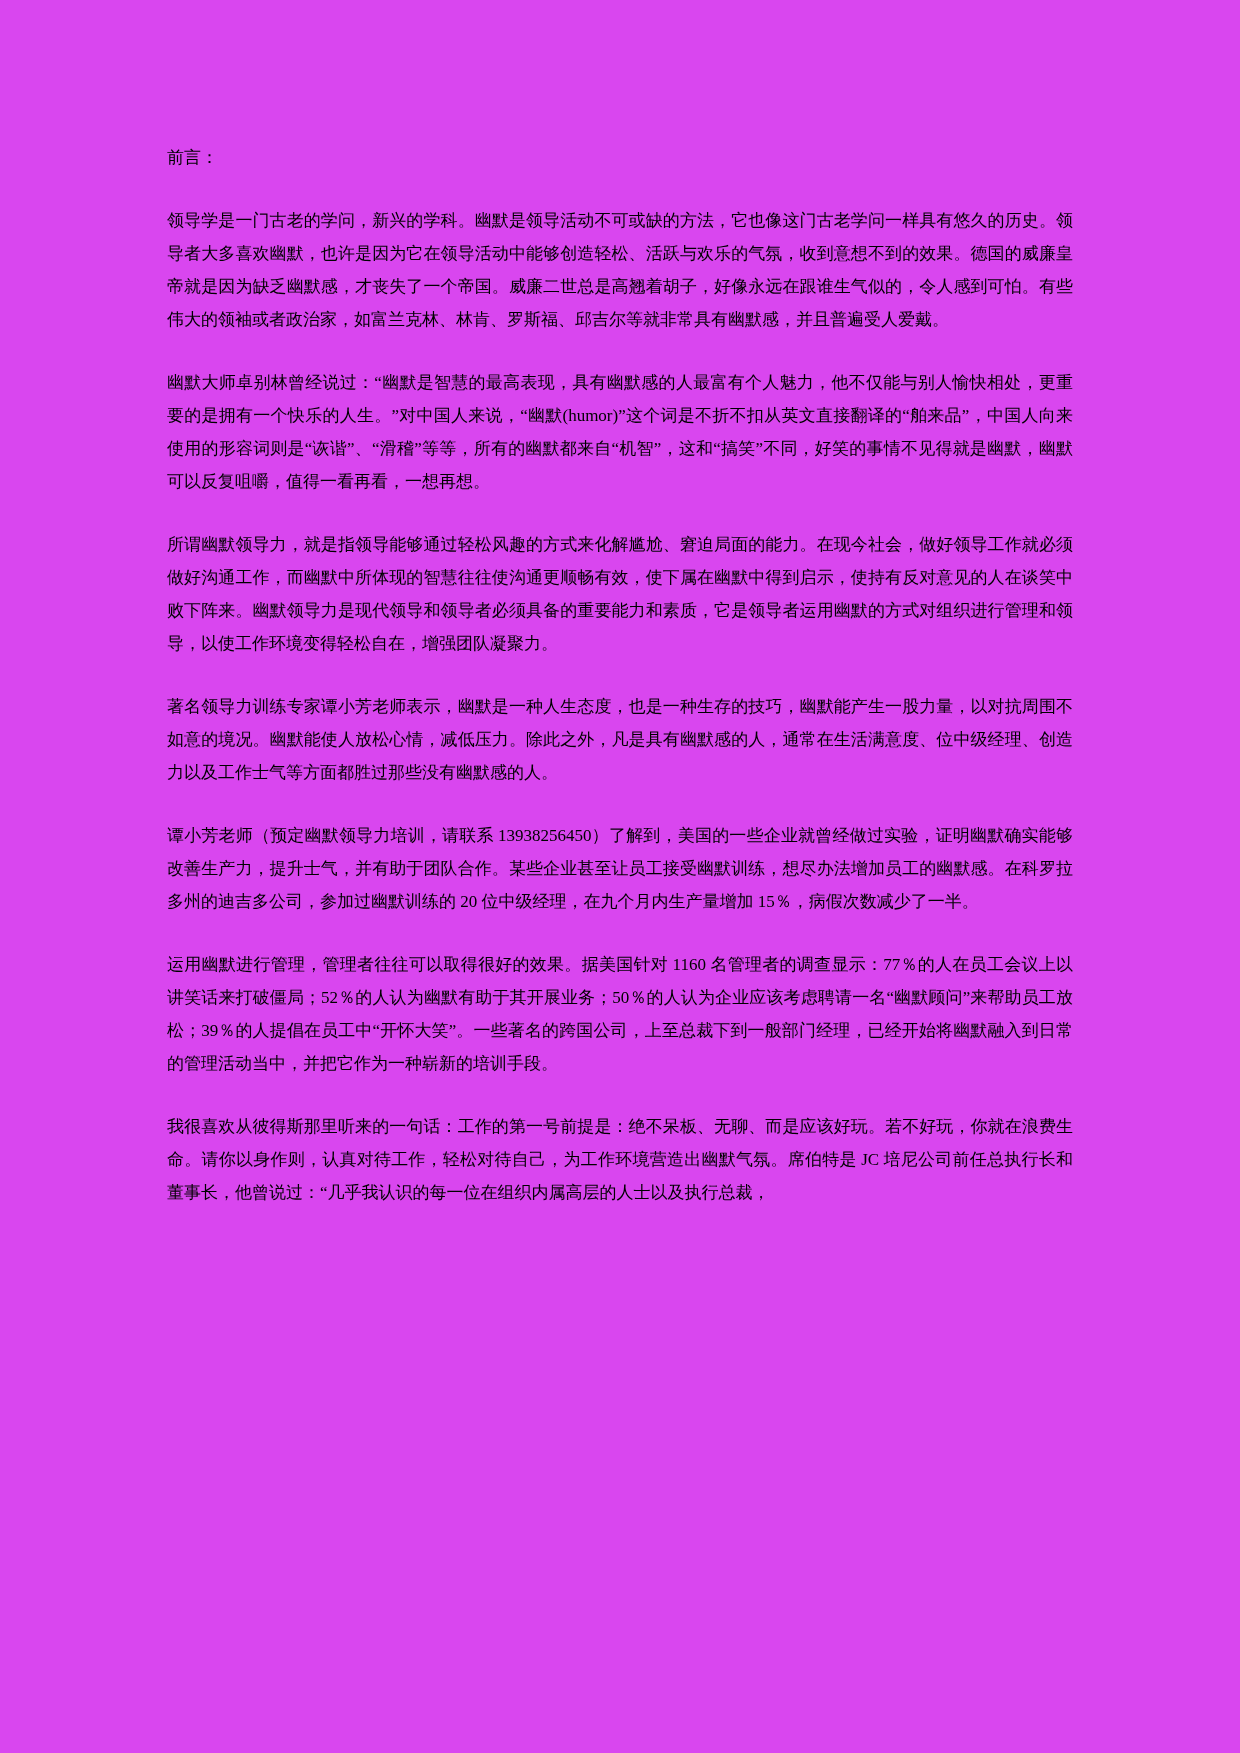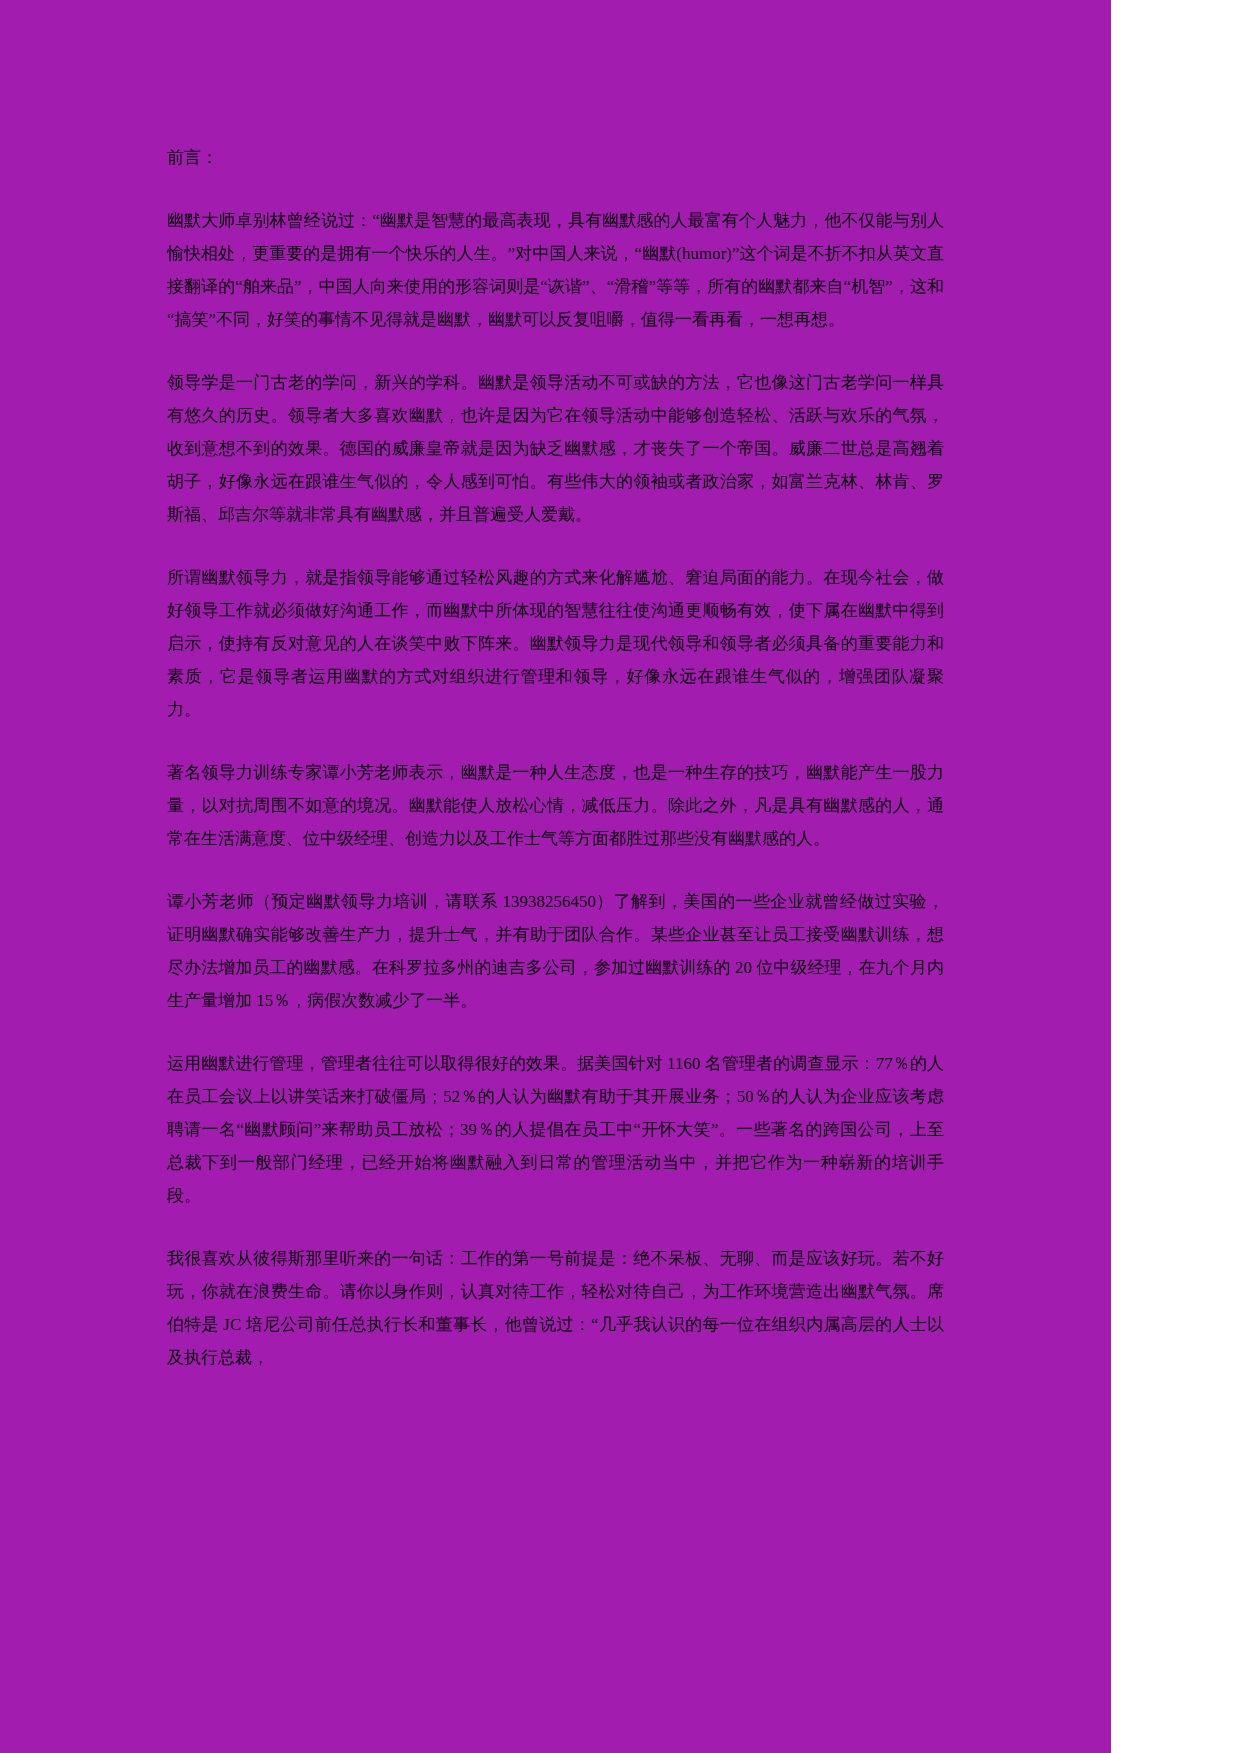--- a/index.html
+++ b/index.html
@@ -1,24 +1,24 @@
 <!DOCTYPE html>
 <html lang="zh"><head>
 <meta charset="utf-8">
 <style>
   html, body {
     margin: 0;
     padding: 0;
     background: #ffffff;
   }
   .page {
-    width: 1111px;
+    width: 1240px;
     min-height: 1753px;
     box-sizing: border-box;
-    background: #a21caf;
+    background: #d946ef;
     color: #000000;
     padding: 141px 167px 80px 167px;
     font-family: "Liberation Serif", "DejaVu Serif", serif;
     font-size: 17px;
     line-height: 33px;
     text-align: justify;
     text-justify: inter-ideograph;
     overflow: hidden;
   }
   .page p {
@@ -27,20 +27,20 @@
   }
   .page p:last-child {
     margin-bottom: 16px;
   }
 </style>
 </head>
 <body>
 
 <div class="page">
   <p>前言：</p>
+  <p>领导学是一门古老的学问，新兴的学科。幽默是领导活动不可或缺的方法，它也像这门古老学问一样具有悠久的历史。领导者大多喜欢幽默，也许是因为它在领导活动中能够创造轻松、活跃与欢乐的气氛，收到意想不到的效果。德国的威廉皇帝就是因为缺乏幽默感，才丧失了一个帝国。威廉二世总是高翘着胡子，好像永远在跟谁生气似的，令人感到可怕。有些伟大的领袖或者政治家，如富兰克林、林肯、罗斯福、邱吉尔等就非常具有幽默感，并且普遍受人爱戴。</p>
   <p>幽默大师卓别林曾经说过：“幽默是智慧的最高表现，具有幽默感的人最富有个人魅力，他不仅能与别人愉快相处，更重要的是拥有一个快乐的人生。”对中国人来说，“幽默(humor)”这个词是不折不扣从英文直接翻译的“舶来品”，中国人向来使用的形容词则是“诙谐”、“滑稽”等等，所有的幽默都来自“机智”，这和“搞笑”不同，好笑的事情不见得就是幽默，幽默可以反复咀嚼，值得一看再看，一想再想。</p>
-  <p>领导学是一门古老的学问，新兴的学科。幽默是领导活动不可或缺的方法，它也像这门古老学问一样具有悠久的历史。领导者大多喜欢幽默，也许是因为它在领导活动中能够创造轻松、活跃与欢乐的气氛，收到意想不到的效果。德国的威廉皇帝就是因为缺乏幽默感，才丧失了一个帝国。威廉二世总是高翘着胡子，好像永远在跟谁生气似的，令人感到可怕。有些伟大的领袖或者政治家，如富兰克林、林肯、罗斯福、邱吉尔等就非常具有幽默感，并且普遍受人爱戴。</p>
-  <p>所谓幽默领导力，就是指领导能够通过轻松风趣的方式来化解尴尬、窘迫局面的能力。在现今社会，做好领导工作就必须做好沟通工作，而幽默中所体现的智慧往往使沟通更顺畅有效，使下属在幽默中得到启示，使持有反对意见的人在谈笑中败下阵来。幽默领导力是现代领导和领导者必须具备的重要能力和素质，它是领导者运用幽默的方式对组织进行管理和领导，好像永远在跟谁生气似的，增强团队凝聚力。</p>
+  <p>所谓幽默领导力，就是指领导能够通过轻松风趣的方式来化解尴尬、窘迫局面的能力。在现今社会，做好领导工作就必须做好沟通工作，而幽默中所体现的智慧往往使沟通更顺畅有效，使下属在幽默中得到启示，使持有反对意见的人在谈笑中败下阵来。幽默领导力是现代领导和领导者必须具备的重要能力和素质，它是领导者运用幽默的方式对组织进行管理和领导，以使工作环境变得轻松自在，增强团队凝聚力。</p>
   <p>著名领导力训练专家谭小芳老师表示，幽默是一种人生态度，也是一种生存的技巧，幽默能产生一股力量，以对抗周围不如意的境况。幽默能使人放松心情，减低压力。除此之外，凡是具有幽默感的人，通常在生活满意度、位中级经理、创造力以及工作士气等方面都胜过那些没有幽默感的人。</p>
   <p>谭小芳老师（预定幽默领导力培训，请联系 13938256450）了解到，美国的一些企业就曾经做过实验，证明幽默确实能够改善生产力，提升士气，并有助于团队合作。某些企业甚至让员工接受幽默训练，想尽办法增加员工的幽默感。在科罗拉多州的迪吉多公司，参加过幽默训练的 20 位中级经理，在九个月内生产量增加 15％，病假次数减少了一半。</p>
   <p>运用幽默进行管理，管理者往往可以取得很好的效果。据美国针对 1160 名管理者的调查显示：77％的人在员工会议上以讲笑话来打破僵局；52％的人认为幽默有助于其开展业务；50％的人认为企业应该考虑聘请一名“幽默顾问”来帮助员工放松；39％的人提倡在员工中“开怀大笑”。一些著名的跨国公司，上至总裁下到一般部门经理，已经开始将幽默融入到日常的管理活动当中，并把它作为一种崭新的培训手段。</p>
   <p>我很喜欢从彼得斯那里听来的一句话：工作的第一号前提是：绝不呆板、无聊、而是应该好玩。若不好玩，你就在浪费生命。请你以身作则，认真对待工作，轻松对待自己，为工作环境营造出幽默气氛。席伯特是 JC 培尼公司前任总执行长和董事长，他曾说过：“几乎我认识的每一位在组织内属高层的人士以及执行总裁，</p>
 </div>
 
 </body></html>

